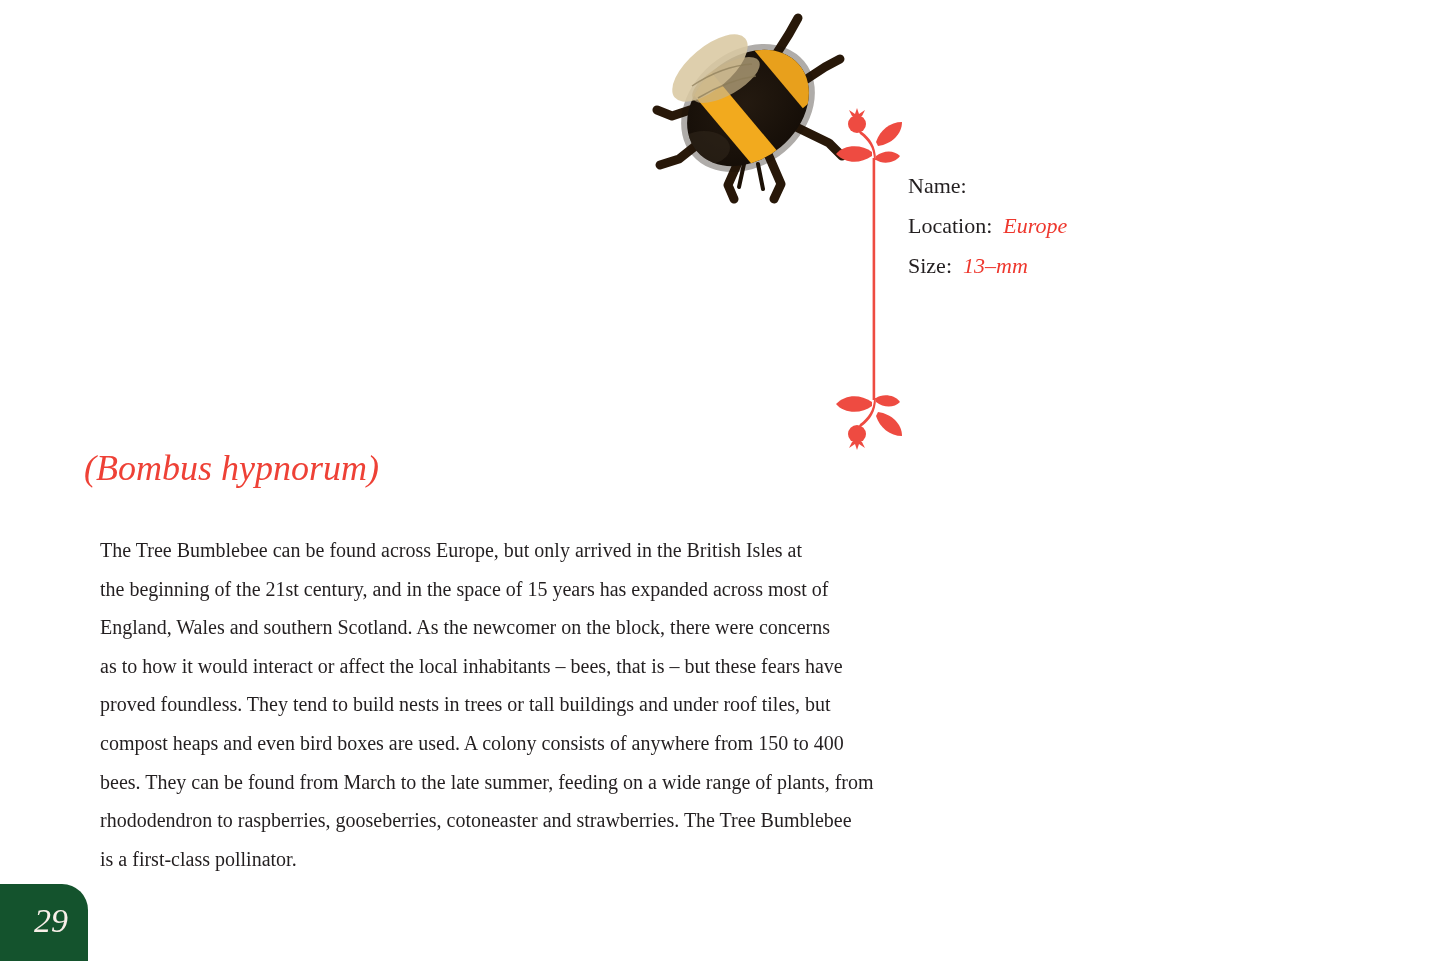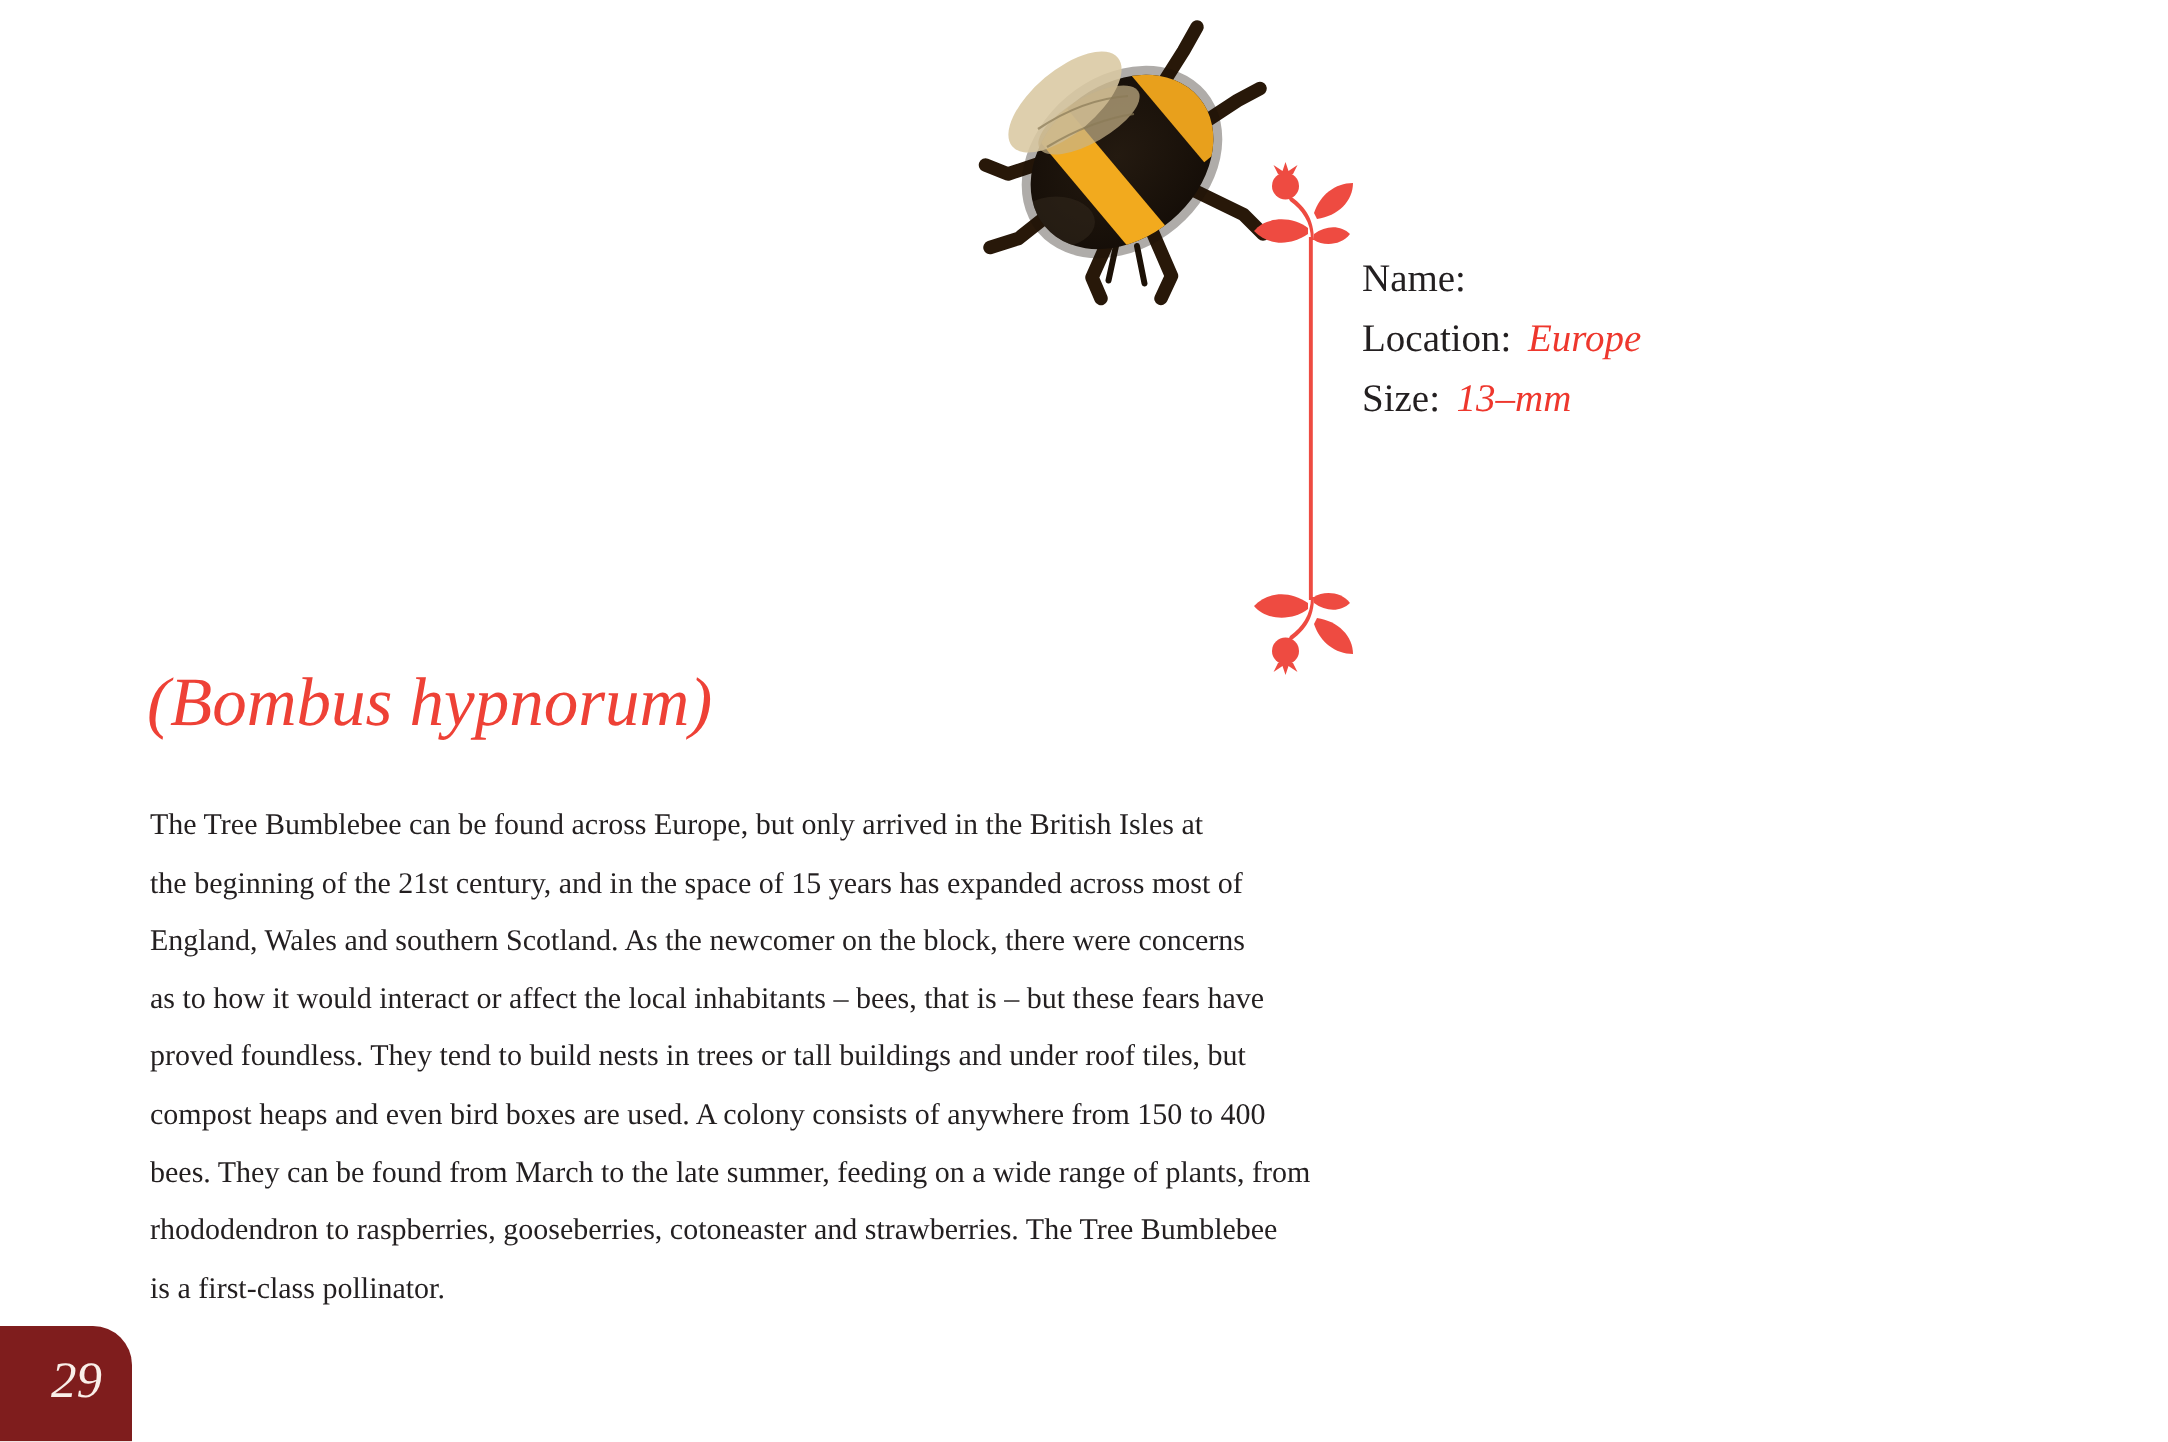--- a/index.html
+++ b/index.html
@@ -34,21 +34,21 @@
   
   .info-panel {
     position: absolute;
     left: 908px;
     top: 166px;
     width: 430px;
   }
   .info-row {
     display: flex;
     align-items: flex-start;
-    font-size: 26px;
+    font-size: 22px;
     line-height: 40px;
     text-align: right;
   }
   .info-label {
     color: #231f20;
     white-space: nowrap;
     margin-right: 11px;
   }
   .info-value {
     color: #ee372d;
@@ -68,24 +68,24 @@
     letter-spacing: 1px;
     white-space: pre;
     color: #ee4b41;
     -webkit-text-fill-color: transparent;
     -webkit-text-stroke: 2.2px #ee4b41;
   }
 
   
   .page-subtitle {
     position: absolute;
-    left: 98px;
+    left: 84px;
     top: 438px;
     font-style: italic;
-    font-size: 46px;
+    font-size: 36px;
     line-height: 60px;
     color: #ee4136;
     white-space: pre;
   }
 
   
   .body-paragraph {
     position: absolute;
     left: 100px;
     top: 531px;
@@ -95,21 +95,21 @@
     color: #231f20;
   }
 
   
   .page-number-box {
     position: absolute;
     left: 0;
     top: 884px;
     width: 88px;
     height: 77px;
-    background: #7f1d1d;
+    background: #14532d;
     border-top-right-radius: 26px;
     display: flex;
     align-items: center;
     justify-content: center;
   }
   .page-number-box span {
     font-style: italic;
     font-size: 34px;
     color: #f9efe9;
     padding-left: 14px;

